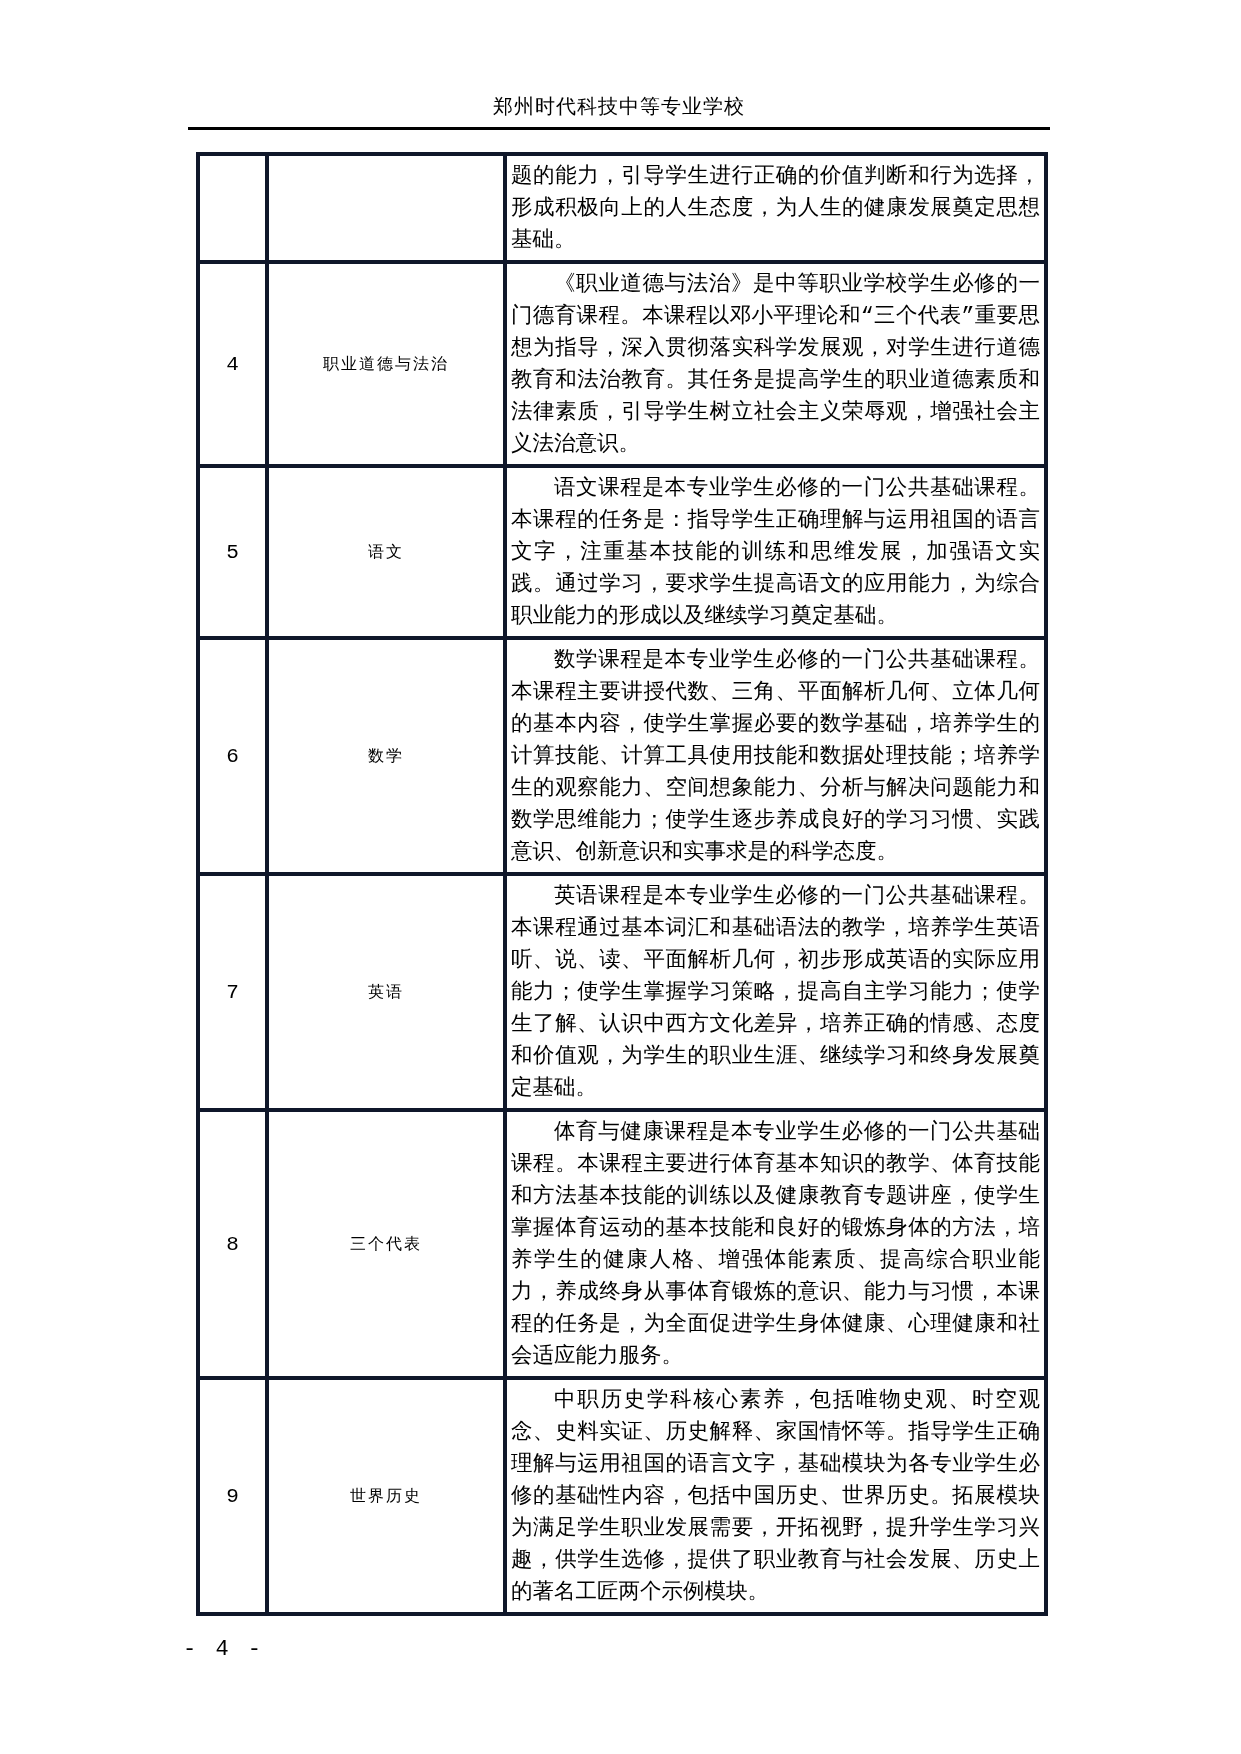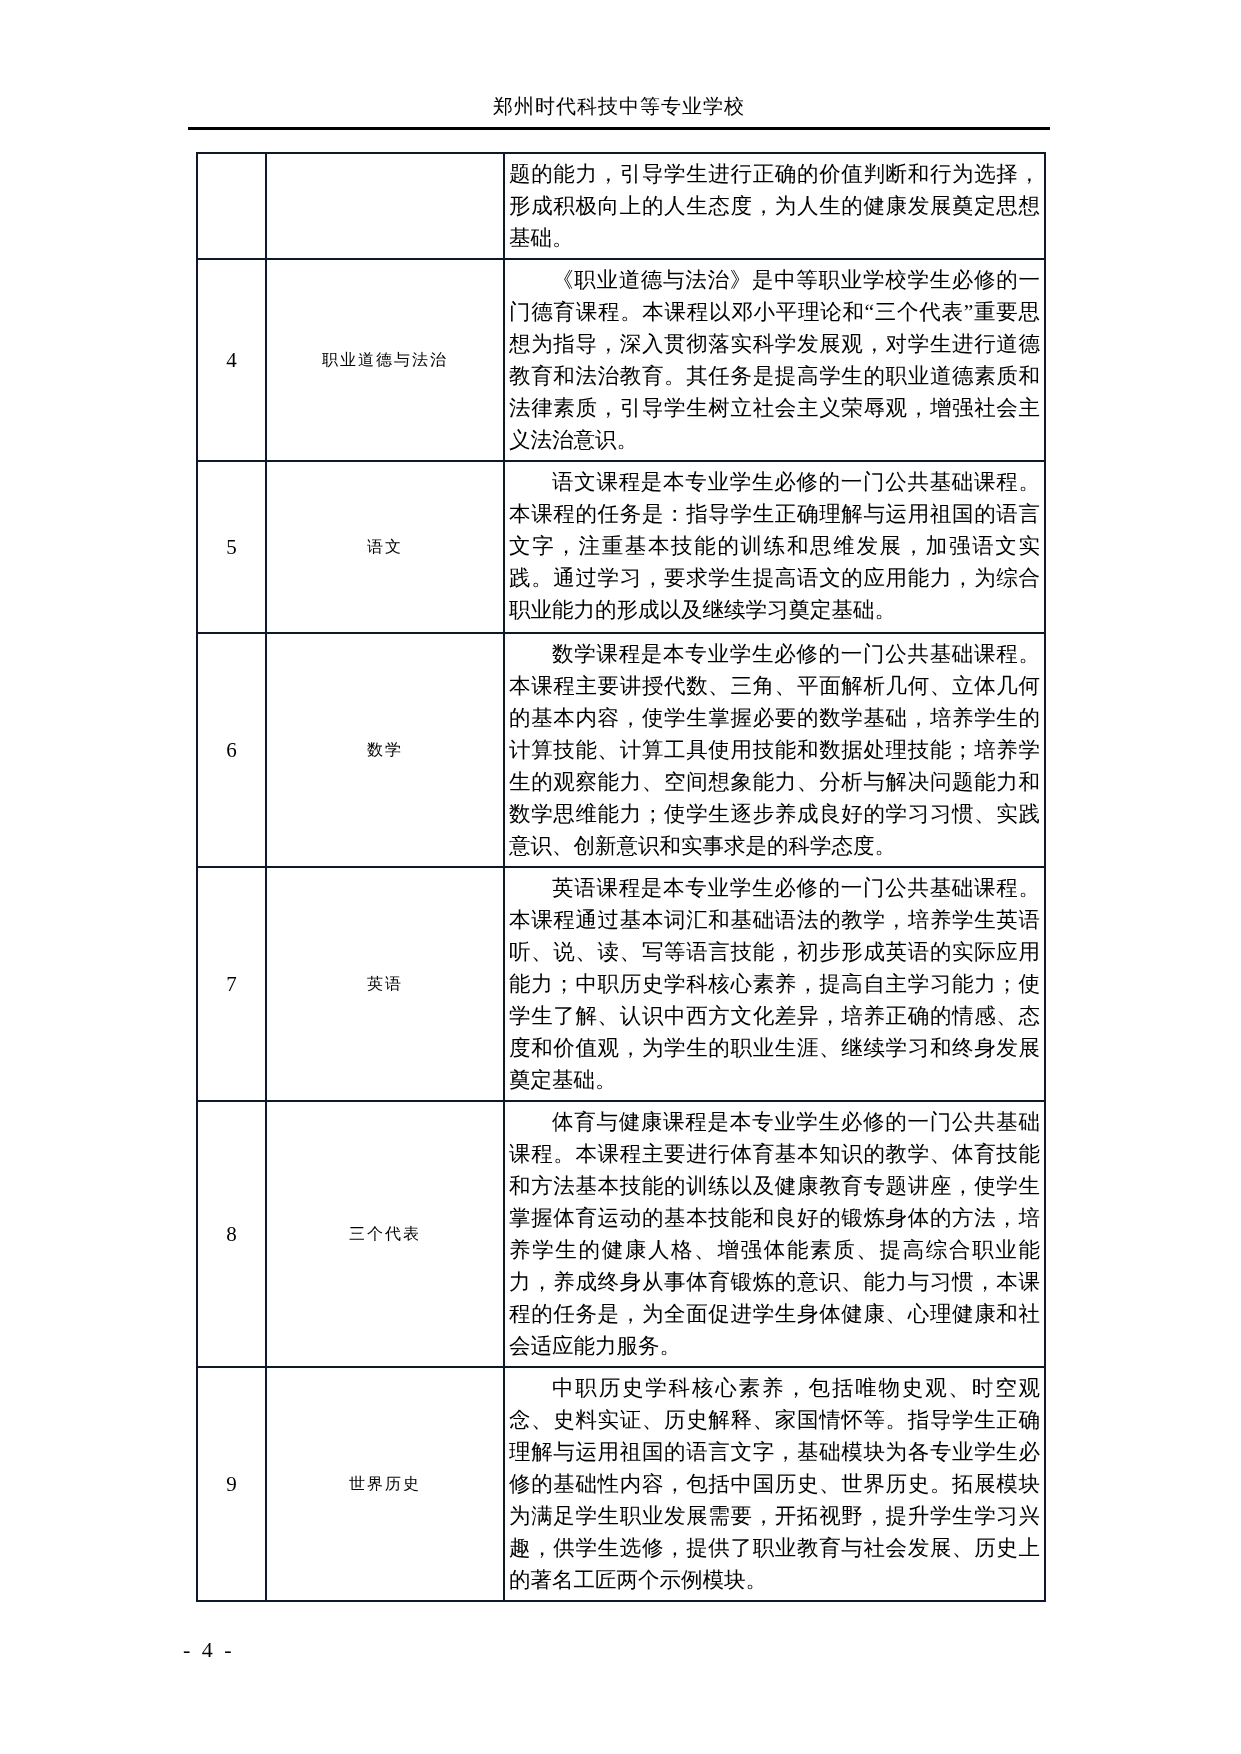--- a/index.html
+++ b/index.html
@@ -3,21 +3,21 @@
 <meta charset="utf-8">
 <style>
   * { box-sizing: border-box; }
   html, body { margin: 0; padding: 0; background: #ffffff; }
   .page {
     position: relative;
     width: 1146px;
     height: 1754px;
     background: #ffffff;
     color: #000000;
-    font-family: Liberation Serif, serif;
+    font-family: Liberation Mono, monospace;
     overflow: hidden;
   }
   .doc-header {
     position: absolute;
     top: 93px;
     left: 188px;
     width: 862px;
     text-align: center;
     font-size: 20px;
     letter-spacing: 1px;
@@ -33,21 +33,21 @@
   }
   table.courses-table {
     position: absolute;
     top: 152px;
     left: 196px;
     width: 848px;
     border-collapse: collapse;
     table-layout: fixed;
   }
   table.courses-table td {
-    border: 2px solid #0f172a;
+    border: 4px solid #0f172a;
     padding: 4px;
     overflow: hidden;
   }
   col.col-num  { width: 69px; }
   col.col-name { width: 238px; }
   col.col-desc { width: 541px; }
   td.c-num {
     text-align: center;
     vertical-align: middle;
     font-size: 21px;
@@ -108,21 +108,21 @@
         <td class="c-desc indent">语文课程是本专业学生必修的一门公共基础课程。本课程的任务是：指导学生正确理解与运用祖国的语言文字，注重基本技能的训练和思维发展，加强语文实践。通过学习，要求学生提高语文的应用能力，为综合职业能力的形成以及继续学习奠定基础。</td>
       </tr>
       <tr style="height:226px">
         <td class="c-num">6</td>
         <td class="c-name">数学</td>
         <td class="c-desc indent">数学课程是本专业学生必修的一门公共基础课程。本课程主要讲授代数、三角、平面解析几何、立体几何的基本内容，使学生掌握必要的数学基础，培养学生的计算技能、计算工具使用技能和数据处理技能；培养学生的观察能力、空间想象能力、分析与解决问题能力和数学思维能力；使学生逐步养成良好的学习习惯、实践意识、创新意识和实事求是的科学态度。</td>
       </tr>
       <tr style="height:232px">
         <td class="c-num">7</td>
         <td class="c-name">英语</td>
-        <td class="c-desc indent">英语课程是本专业学生必修的一门公共基础课程。本课程通过基本词汇和基础语法的教学，培养学生英语听、说、读、写等语言技能，初步形成英语的实际应用能力；中职历史学科核心素养，提高自主学习能力；使学生了解、认识中西方文化差异，培养正确的情感、态度和价值观，为学生的职业生涯、继续学习和终身发展奠定基础。</td>
+        <td class="c-desc indent">英语课程是本专业学生必修的一门公共基础课程。本课程通过基本词汇和基础语法的教学，培养学生英语听、说、读、平面解析几何，初步形成英语的实际应用能力；使学生掌握学习策略，提高自主学习能力；使学生了解、认识中西方文化差异，培养正确的情感、态度和价值观，为学生的职业生涯、继续学习和终身发展奠定基础。</td>
       </tr>
       <tr style="height:262px">
         <td class="c-num">8</td>
         <td class="c-name">三个代表</td>
         <td class="c-desc indent">体育与健康课程是本专业学生必修的一门公共基础课程。本课程主要进行体育基本知识的教学、体育技能和方法基本技能的训练以及健康教育专题讲座，使学生掌握体育运动的基本技能和良好的锻炼身体的方法，培养学生的健康人格、增强体能素质、提高综合职业能力，养成终身从事体育锻炼的意识、能力与习惯，本课程的任务是，为全面促进学生身体健康、心理健康和社会适应能力服务。</td>
       </tr>
       <tr style="height:228px">
         <td class="c-num">9</td>
         <td class="c-name">世界历史</td>
         <td class="c-desc indent">中职历史学科核心素养，包括唯物史观、时空观念、史料实证、历史解释、家国情怀等。指导学生正确理解与运用祖国的语言文字，基础模块为各专业学生必修的基础性内容，包括中国历史、世界历史。拓展模块为满足学生职业发展需要，开拓视野，提升学生学习兴趣，供学生选修，提供了职业教育与社会发展、历史上的著名工匠两个示例模块。</td>

